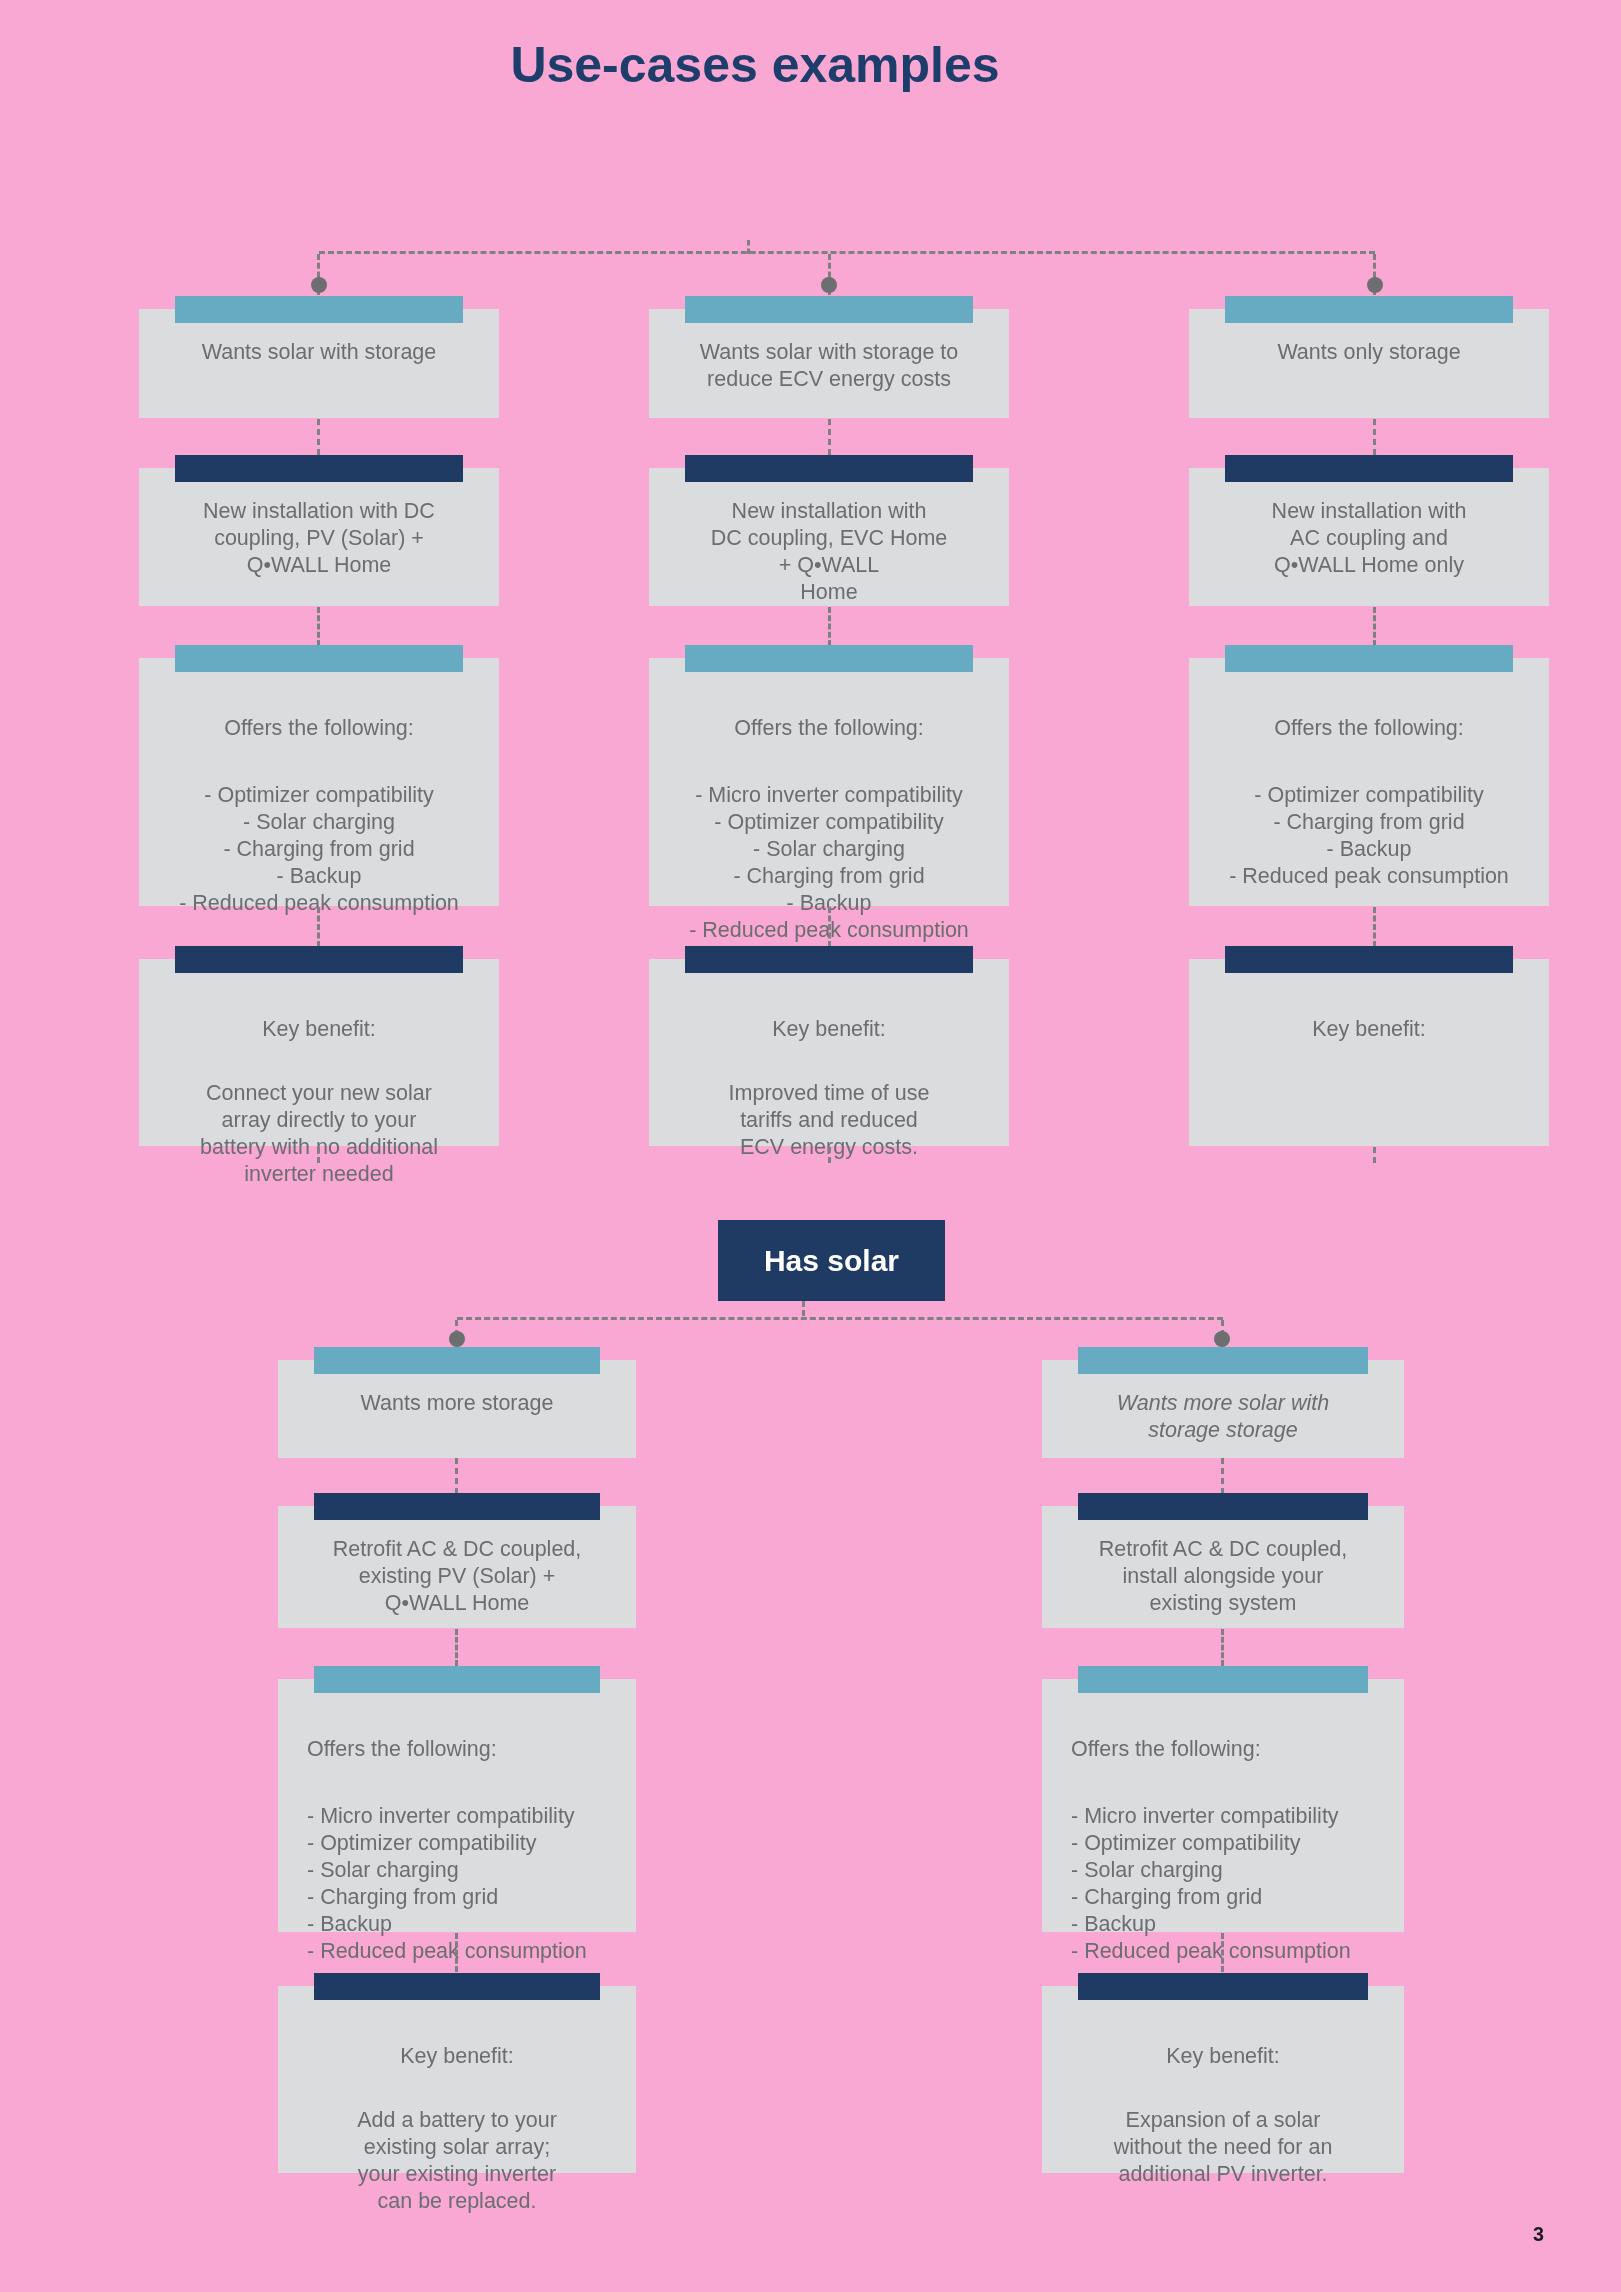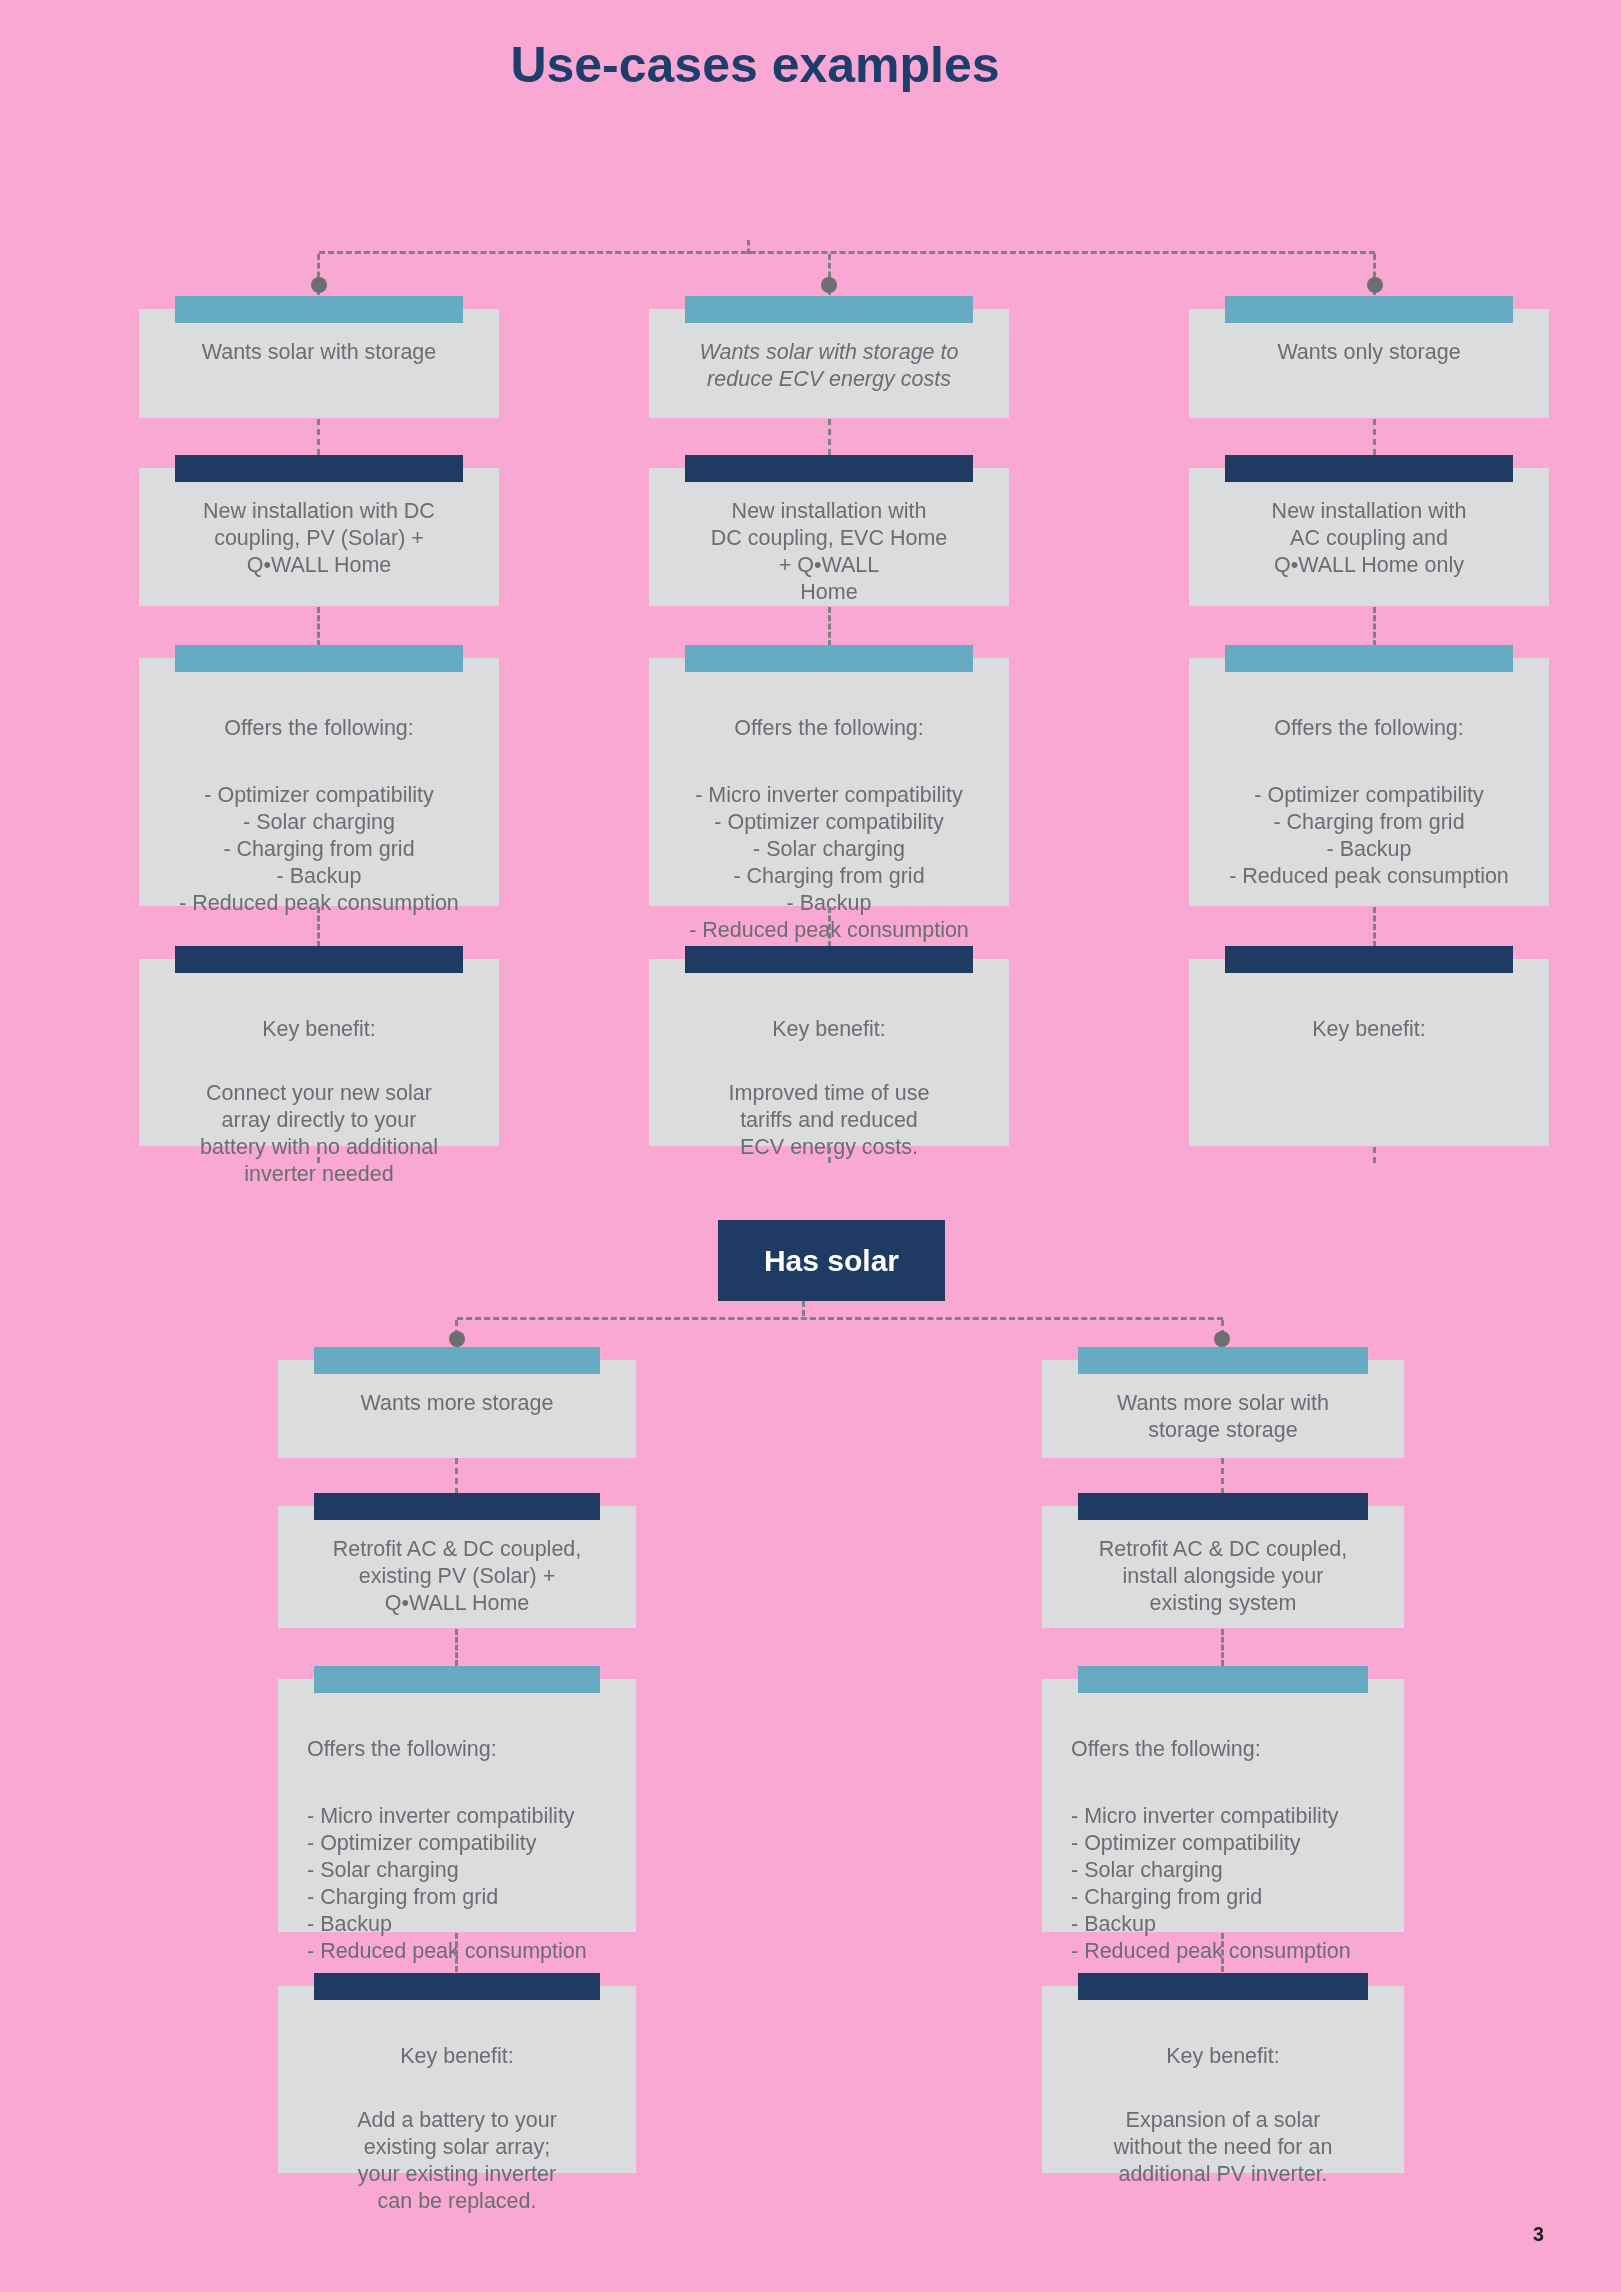--- a/index.html
+++ b/index.html
@@ -126,21 +126,21 @@
     <div class="node-body">
       <div class="key-heading">Key benefit:</div>
       <div style="white-space:pre-line;">Connect your new solar
 array directly to your
 battery with no additional
 inverter needed</div>
     </div>
   </div>
   <div class="dash-v" style="left:317px;top:1147px;height:16px;"></div>
 
-  <div class="node" style="left:649px;top:309px;width:360px;height:109px;font-style:italic;">
+  <div class="node" style="left:649px;top:309px;width:360px;height:109px;">
     <div class="tab blue"></div>
     <div class="node-body">Wants solar with storage to
 reduce ECV energy costs</div>
   </div>
   <div class="dash-v" style="left:828px;top:419px;height:36px;"></div>
   <div class="node" style="left:649px;top:468px;width:360px;height:138px;">
     <div class="tab navy"></div>
     <div class="node-body">New installation with
 DC coupling, EVC Home
 + Q•WALL
@@ -227,21 +227,21 @@
     <div class="tab navy"></div>
     <div class="node-body">
       <div class="key-heading">Key benefit:</div>
       <div style="white-space:pre-line;">Add a battery to your
 existing solar array;
 your existing inverter
 can be replaced.</div>
     </div>
   </div>
 
-  <div class="node" style="left:1042px;top:1360px;width:362px;height:98px;">
+  <div class="node" style="left:1042px;top:1360px;width:362px;height:98px;font-style:italic;">
     <div class="tab blue"></div>
     <div class="node-body">Wants more solar with
 storage storage</div>
   </div>
   <div class="dash-v" style="left:1221px;top:1458px;height:36px;"></div>
   <div class="node" style="left:1042px;top:1506px;width:362px;height:122px;">
     <div class="tab navy"></div>
     <div class="node-body">Retrofit AC &amp; DC coupled,
 install alongside your
 existing system</div>

